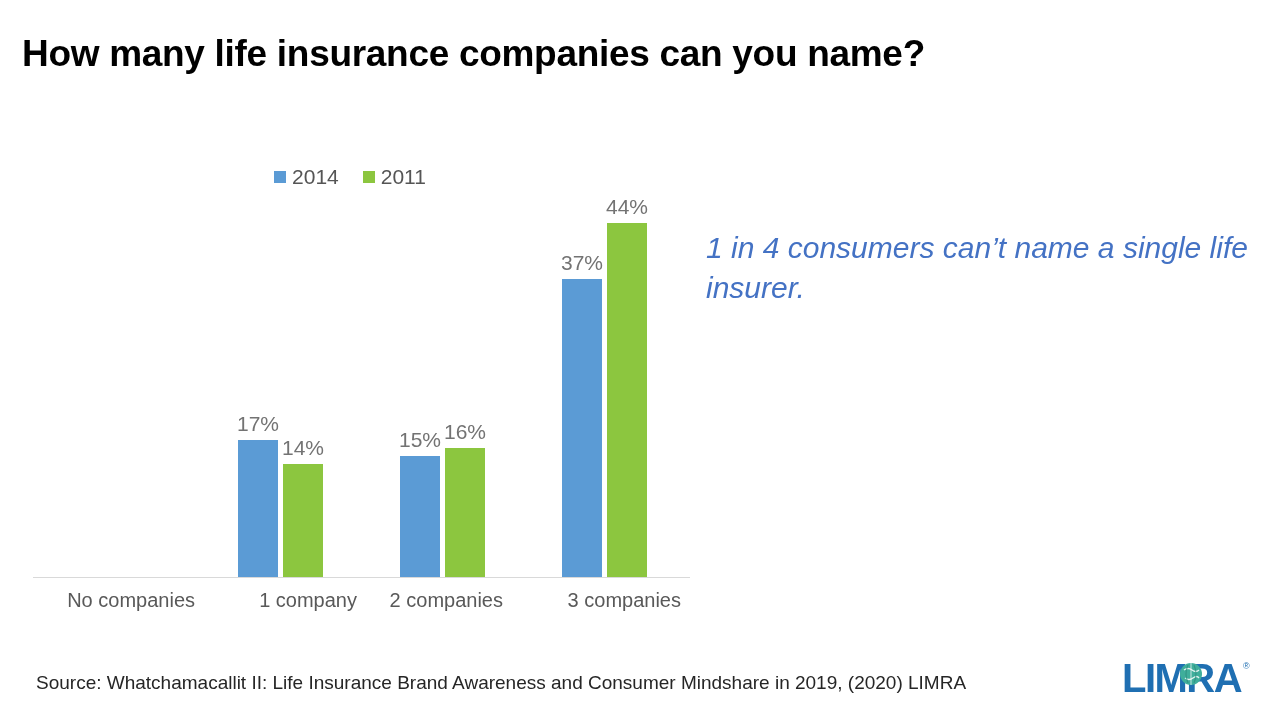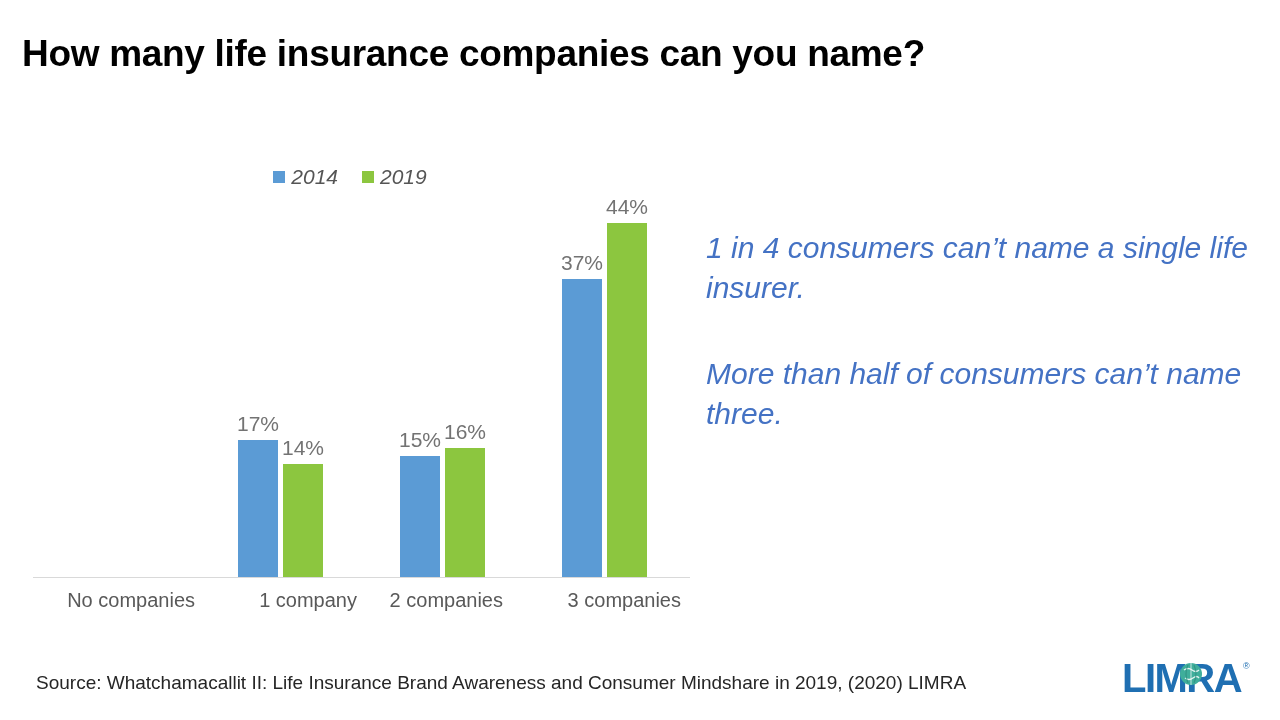--- a/index.html
+++ b/index.html
@@ -46,21 +46,20 @@
     width: 700px;
     display: flex;
     justify-content: center;
     align-items: center;
     gap: 24px;
   }
   .legend-entry {
     display: flex;
     align-items: center;
     gap: 6px;
-    font-style: italic;
   }
   .legend-swatch {
     width: 12px;
     height: 12px;
     display: block;
   }
   .legend-label {
     font-size: 21px;
     color: #555555;
     line-height: 1;
@@ -178,21 +177,21 @@
 
 <div class="chart-area">
 
   <div class="legend">
     <div class="legend-entry">
       <span class="legend-swatch" style="background: rgb(91, 155, 213);"></span>
       <span class="legend-label">2014</span>
     </div>
     <div class="legend-entry">
       <span class="legend-swatch" style="background: rgb(140, 198, 63);"></span>
-      <span class="legend-label">2019</span>
+      <span class="legend-label">2011</span>
     </div>
   </div>
 
   <div class="plot">
     <div class="axis-line"></div>
 
 
     <div class="group" style="left:162px;">
       <div class="bar-wrap s0">
         <div class="bar-label" style="bottom: 143px;">17%</div>
@@ -230,21 +229,20 @@
   <div class="cat-labels">
     <div class="cat-label" style="left:0px;">No companies</div>
     <div class="cat-label" style="left:162px;">1 company</div>
     <div class="cat-label" style="left:308px;">2 companies</div>
     <div class="cat-label" style="left:486px;">3 companies</div>
   </div>
 </div>
 
 <div class="callout">
   <p class="callout-para">1 in 4 consumers can’t name a single life insurer.</p>
-  <p class="callout-para">More than half of consumers can’t name three.</p>
 </div>
 
 <div class="source-note">Source: Whatchamacallit II:  Life Insurance  Brand Awareness and Consumer Mindshare in 2019, (2020) LIMRA</div>
 
 <div class="logo">
   <svg width="132" height="44" viewBox="0 0 132 44">
     <g fill="#1F6FB2" font-family="Liberation Sans, sans-serif" font-weight="bold">
       <text x="0" y="37" font-size="40" letter-spacing="-1.5">LIMRA</text>
     </g>
     <circle cx="69" cy="19" r="11" fill="#3FAE9B"></circle>

